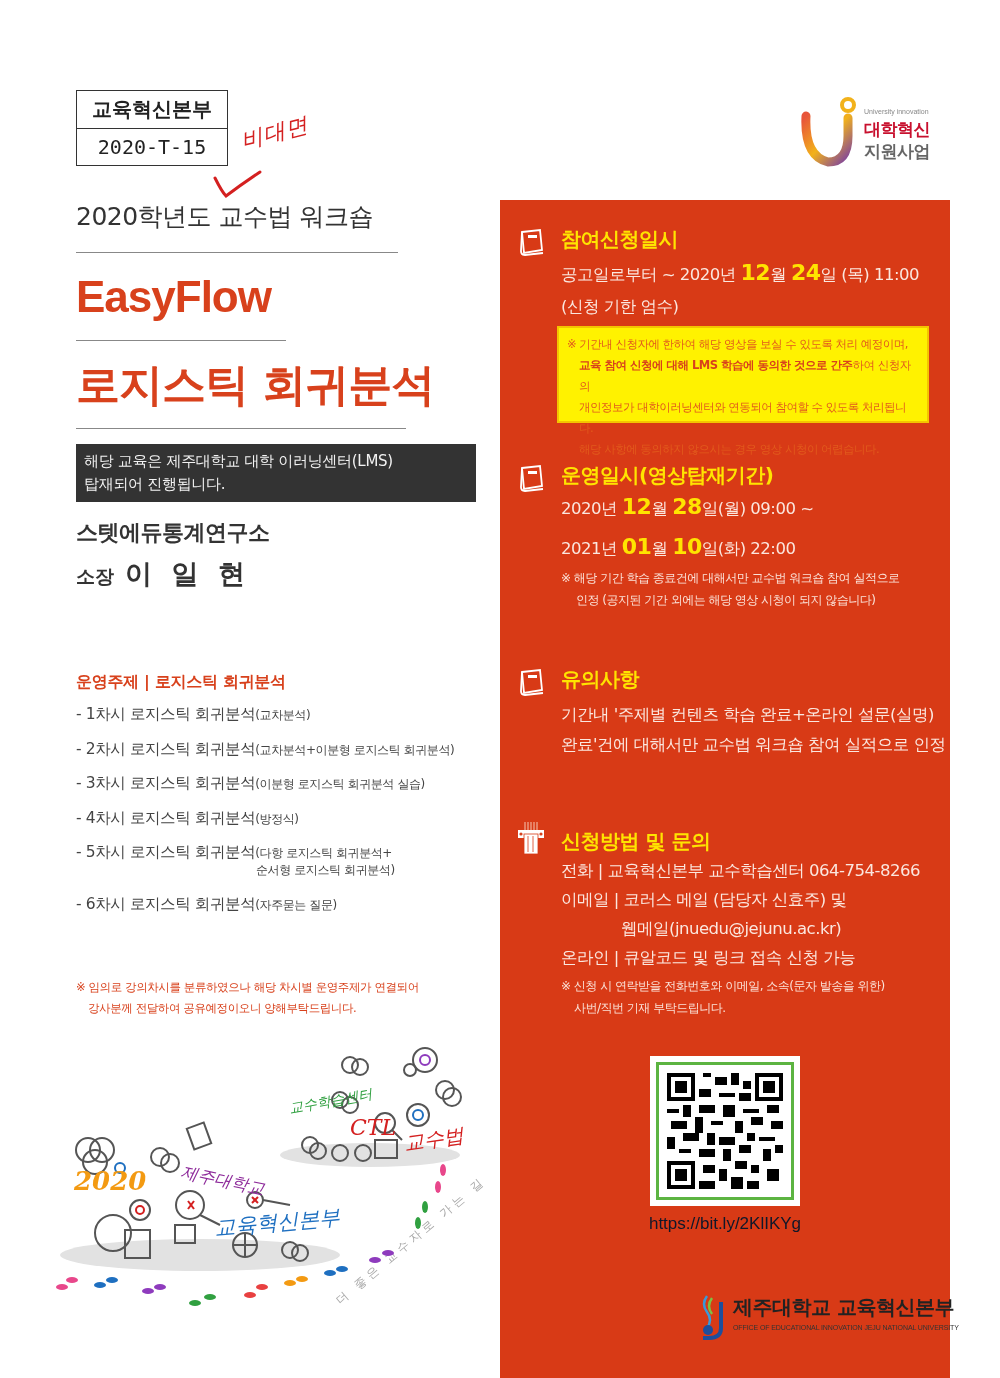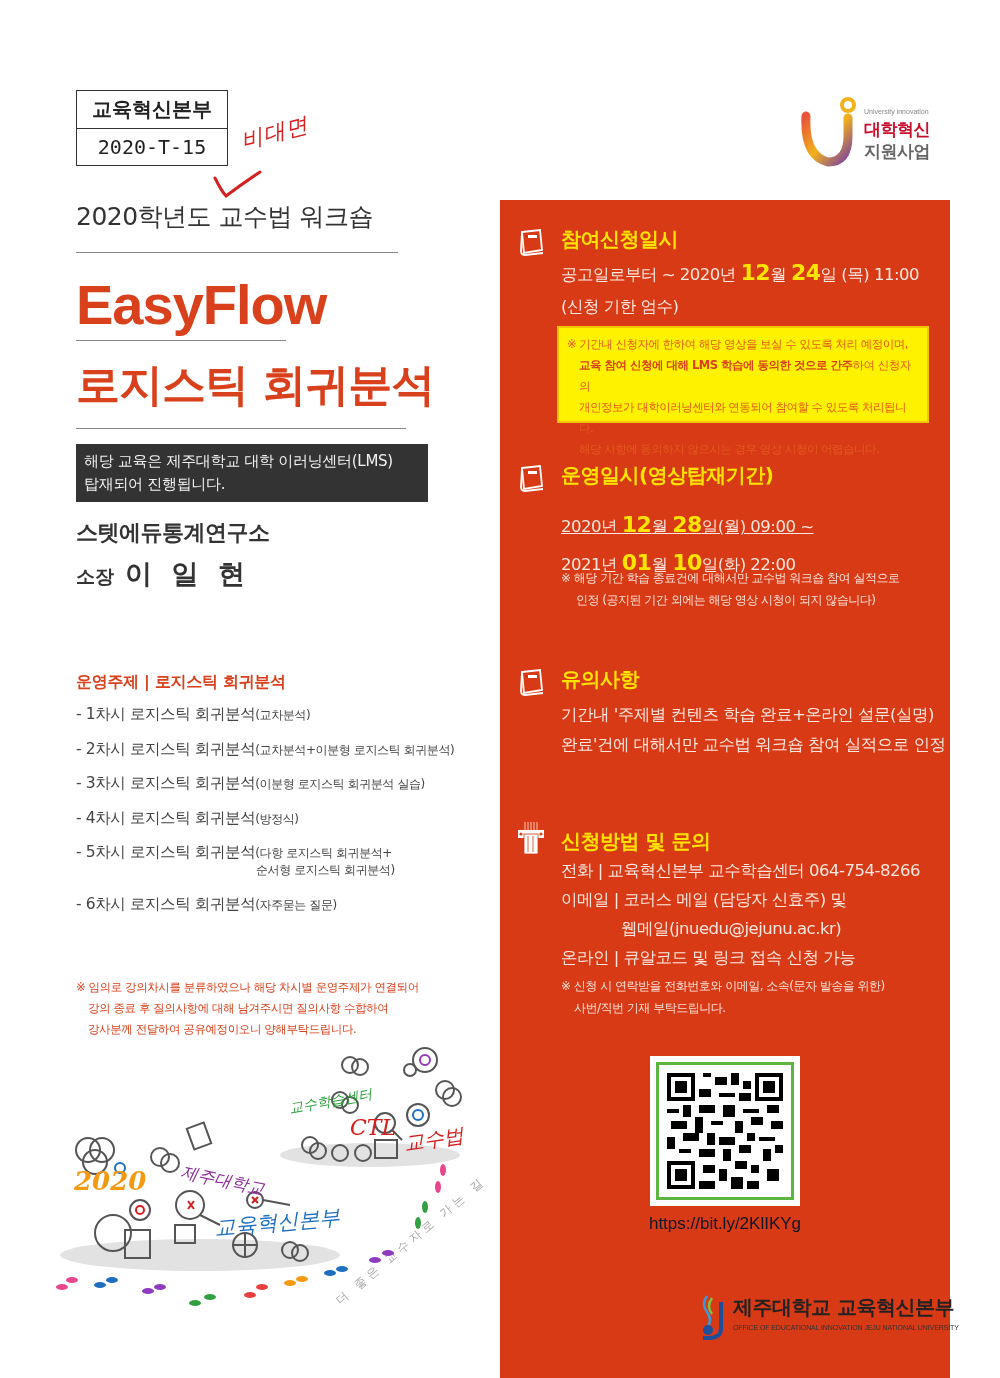--- a/index.html
+++ b/index.html
@@ -11,24 +11,24 @@
   
   .code-box { left: 76px; top: 90px; width: 152px; height: 76px; border: 1.5px solid #333; background: #fff; }
   .code-box .row { height: 37px; display: flex; align-items: center; justify-content: center; font-size: 20px; font-weight: bold; color: #222; }
   .code-box .row + .row { border-top: 1.5px solid #333; font-weight: normal; font-family: "DejaVu Sans Mono", "Liberation Mono", monospace; font-size: 20px; }
 
   .handwritten { left: 240px; top: 118px; color: #d42020; font-size: 22px; font-style: italic; transform: rotate(-14deg); font-family: "DejaVu Serif", serif; letter-spacing: 1px; }
   .checkmark { left: 212px; top: 166px; }
 
   .workshop-title { left: 76px; top: 200px; font-size: 25px; color: #333; letter-spacing: -0.5px; }
   .hr { height: 1px; background: #888; }
-  .title-en { left: 76px; top: 272px; font-size: 56px; font-weight: bold; color: #d8411c; letter-spacing: -1px; font-family: "Liberation Sans", sans-serif; }
+  .title-en { left: 76px; top: 272px; font-size: 44px; font-weight: bold; color: #d8411c; letter-spacing: -1px; font-family: "Liberation Sans", sans-serif; }
   .title-ko { left: 76px; top: 356px; font-size: 44px; font-weight: bold; color: #d8411c; letter-spacing: -1px; }
 
-  .lms-box { left: 76px; top: 444px; width: 352px; height: 58px; background: #333; color: #f2f2f2; font-size: 15px; line-height: 23px; padding: 6px 8px; letter-spacing: -0.3px; }
+  .lms-box { left: 76px; top: 444px; width: 400px; height: 58px; background: #333; color: #f2f2f2; font-size: 15px; line-height: 23px; padding: 6px 8px; letter-spacing: -0.3px; }
 
   .org-name { left: 76px; top: 518px; font-size: 22px; font-weight: bold; color: #333; letter-spacing: -0.5px; }
   .director { left: 76px; top: 556px; color: #333; }
   .director .role { font-size: 19px; font-weight: bold; }
   .director .name { font-size: 27px; font-weight: bold; letter-spacing: 5px; margin-left: 6px; }
 
   .topic-heading { left: 76px; top: 672px; font-size: 16px; font-weight: bold; color: #d8411c; letter-spacing: -0.3px; }
   .sessions { left: 76px; top: 704px; width: 410px; }
   .session { font-size: 15.5px; color: #444; letter-spacing: -0.4px; height: 34.5px; }
   .session .sub { font-size: 12px; }
@@ -103,21 +103,20 @@
   <div class="session"><span>- 1차시 로지스틱 회귀분석</span><span class="sub">(교차분석)</span></div>
   <div class="session"><span>- 2차시 로지스틱 회귀분석</span><span class="sub">(교차분석+이분형 로지스틱 회귀분석)</span></div>
   <div class="session"><span>- 3차시 로지스틱 회귀분석</span><span class="sub">(이분형 로지스틱 회귀분석 실습)</span></div>
   <div class="session"><span>- 4차시 로지스틱 회귀분석</span><span class="sub">(방정식)</span></div>
   <div class="session tall"><span>- 5차시 로지스틱 회귀분석</span><span class="sub">(다항 로지스틱 회귀분석+</span><span class="sub2">순서형 로지스틱 회귀분석)</span></div>
   <div class="session"><span>- 6차시 로지스틱 회귀분석</span><span class="sub">(자주묻는 질문)</span></div>
 </div>
 
 <div class="abs notes-left">
   <div>※ 임의로 강의차시를 분류하였으나 해당 차시별 운영주제가 연결되어</div>
-  <div class="indent">강의 종료 후 질의사항에 대해 남겨주시면 질의사항 수합하여</div>
   <div class="indent">강사분께 전달하여 공유예정이오니 양해부탁드립니다.</div>
 </div>
 
 <svg class="abs illus" viewBox="0 0 440 300">
 
   <ellipse cx="150" cy="230" rx="140" ry="16" fill="#e2e2e2"></ellipse>
   <ellipse cx="320" cy="130" rx="90" ry="12" fill="#e2e2e2"></ellipse>
 
   <g fill="none" stroke="#555" stroke-width="2">
     <circle cx="38" cy="125" r="12"></circle>
@@ -241,24 +240,24 @@
     </div>
   </div>
 
   <div class="section" style="top:262px;">
     <svg class="sec-icon" width="30" height="30" viewBox="0 0 30 30">
       <path d="M6 4 L24 2 L26 22 L8 25 Z" fill="none" stroke="#fff" stroke-width="1.8"></path>
       <path d="M6 4 L5 23 Q5 27 9 27 L27 25" fill="none" stroke="#fff" stroke-width="1.8"></path>
       <rect x="12" y="7" width="9" height="3" fill="#fff"></rect>
     </svg>
     <div class="sec-title">운영일시(영상탑재기간)</div>
-    <div class="line" style="top:50px;text-decoration:underline;">
+    <div class="line" style="top:32px;">
       <span>2020년 </span><span class="big">12</span><span>월 </span><span class="big">28</span><span>일(월)  09:00 ~</span>
     </div>
-    <div class="line" style="top:88px;text-align:right;">
+    <div class="line" style="top:72px;text-align:right;">
       <span>2021년 </span><span class="big">01</span><span>월 </span><span class="big">10</span><span>일(화) 22:00</span>
     </div>
     <div class="line small" style="top:108px;">※ 해당 기간 학습 종료건에 대해서만 교수법 워크숍 참여 실적으로</div>
     <div class="line small" style="top:130px; left:76px;">인정 (공지된 기간 외에는 해당 영상 시청이 되지 않습니다)</div>
   </div>
 
   <div class="section" style="top:466px;">
     <svg class="sec-icon" width="30" height="30" viewBox="0 0 30 30">
       <path d="M6 4 L24 2 L26 22 L8 25 Z" fill="none" stroke="#fff" stroke-width="1.8"></path>
       <path d="M6 4 L5 23 Q5 27 9 27 L27 25" fill="none" stroke="#fff" stroke-width="1.8"></path>

